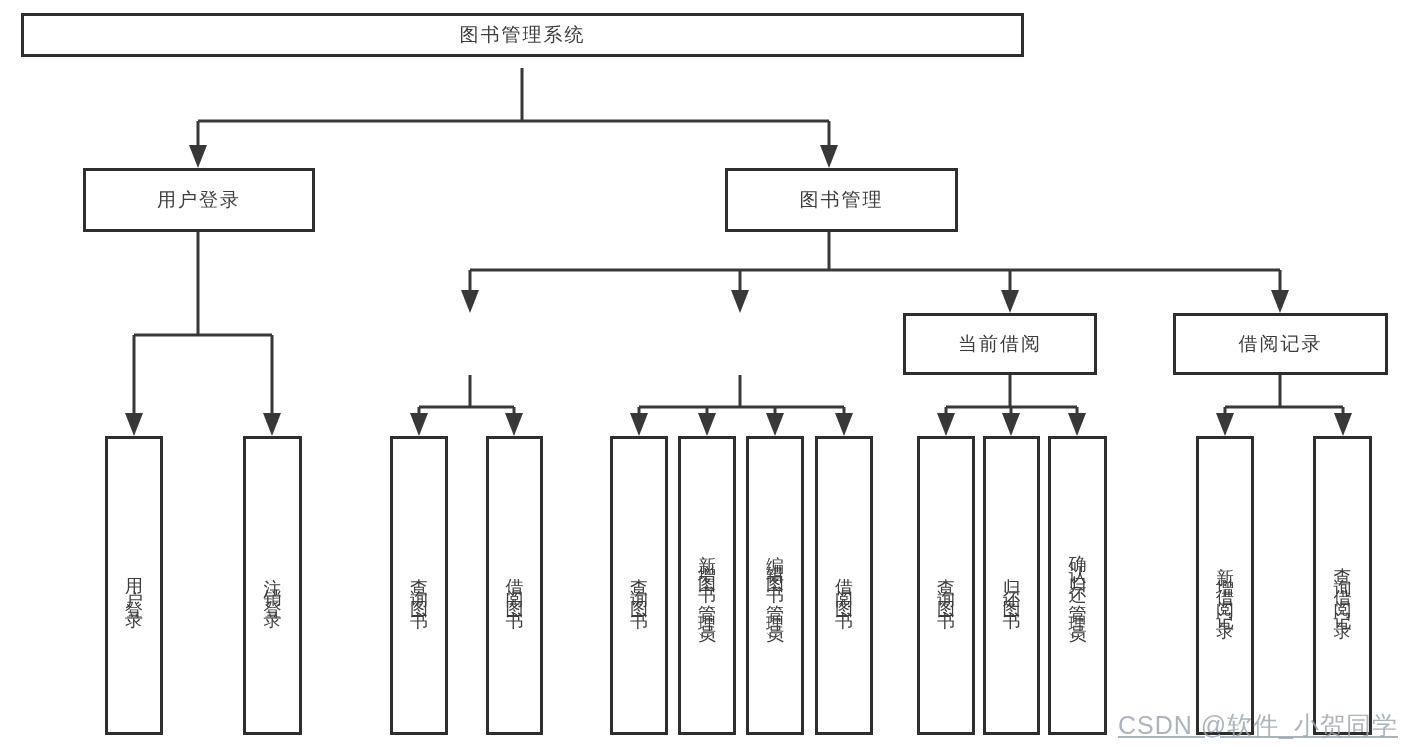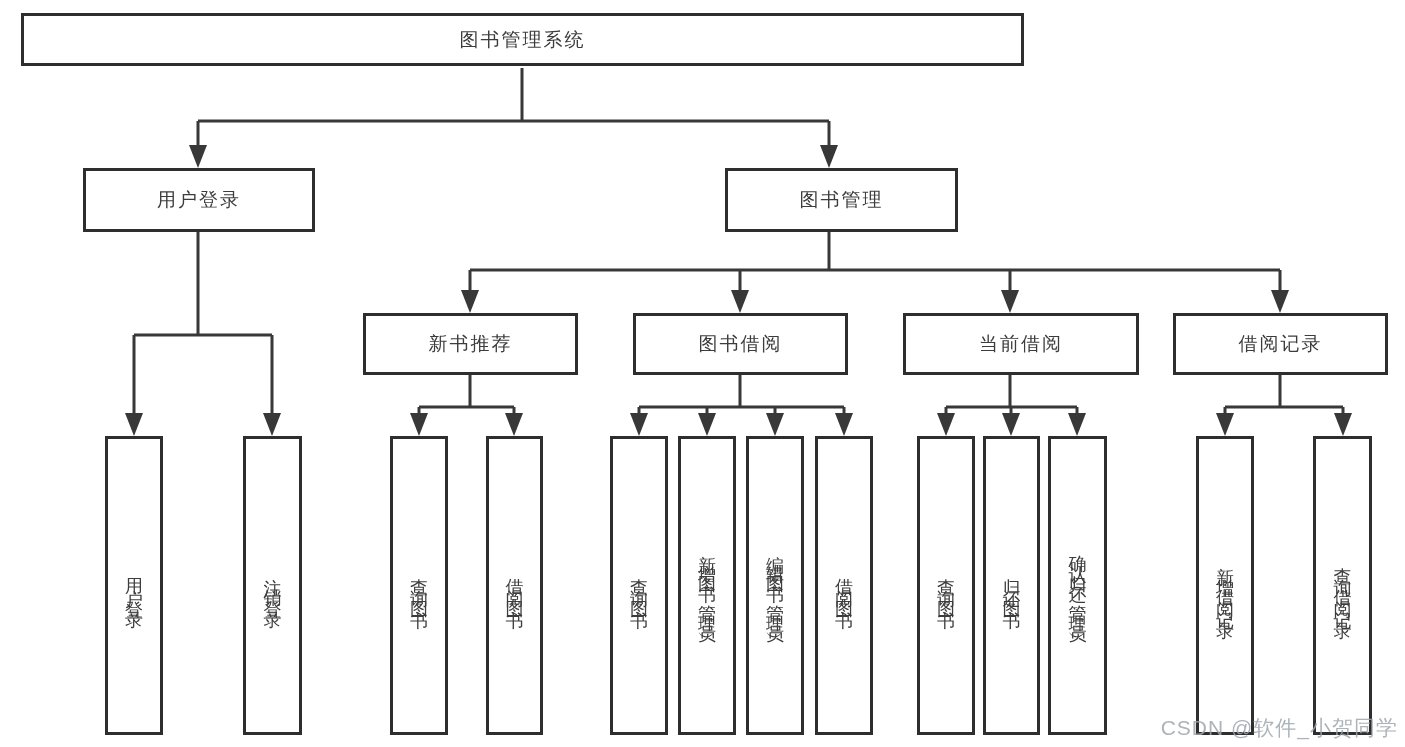--- a/index.html
+++ b/index.html
@@ -59,24 +59,25 @@
     text-orientation: mixed;
     font-size: 18px;
     line-height: 1;
     letter-spacing: 11px;
     color: #3c3c3c;
   }
   .watermark {
     position: absolute;
     right: 7px;
     bottom: 5px;
-    font-size: 21px;
+    font-size: 25px;
     color: rgba(158, 166, 175, 0.85);
     letter-spacing: 1px;
     white-space: nowrap;
+    text-decoration: underline;
   }
 </style>
 </head>
 <body>
 
 <div id="canvas">
 
   <svg id="wires" viewBox="0 0 1405 747" xmlns="http://www.w3.org/2000/svg">
     <g>
       <path d="M522,68 V121 M198,121 H829 M198,121 V147 M829,121 V147"></path>
@@ -113,38 +114,32 @@
       <polygon points="1002,413 1020,413 1011,436"></polygon>
       <polygon points="1068,413 1086,413 1077,436"></polygon>
     </g>
     <g>
       <path d="M1280,375 V407 M1225,407 H1343 M1225,407 V414 M1343,407 V414"></path>
       <polygon points="1216,413 1234,413 1225,436"></polygon>
       <polygon points="1334,413 1352,413 1343,436"></polygon>
     </g>
   </svg>
 
-  <div class="box" style="left:21px; top:13px; width:1003px; height:53px;">
+  <div class="box" style="left:21px; top:13px; width:1003px; height:44px;">
     <span>图书管理系统</span>
   </div>
 
   <div class="box" style="left:83px; top:168px; width:232px; height:64px;">
     <span>用户登录</span>
   </div>
   <div class="box" style="left:712px; top:168px; width:233px; height:64px;margin-left:13px;">
     <span>图书管理</span>
   </div>
 
-  <div class="box" style="left:363px; top:313px; width:215px; height:62px;">
-    <span>新书推荐</span>
-  </div>
-  <div class="box" style="left:633px; top:313px; width:215px; height:62px;">
-    <span>图书借阅</span>
-  </div>
-  <div class="box" style="left:903px; top:313px; width:236px; height:62px;">
+  <div class="box" style="left:903px; top:313px; width:194px; height:62px;">
     <span>当前借阅</span>
   </div>
   <div class="box" style="left:1173px; top:313px; width:215px; height:62px;text-align:center;">
     <span>借阅记录</span>
   </div>
 
   <div class="vbox" style="left:105px; top:436px; width:58px; height:299px;">
     <span class="vtext">用户登录</span>
   </div>
   <div class="vbox" style="left:243px; top:436px; width:59px; height:299px;">

